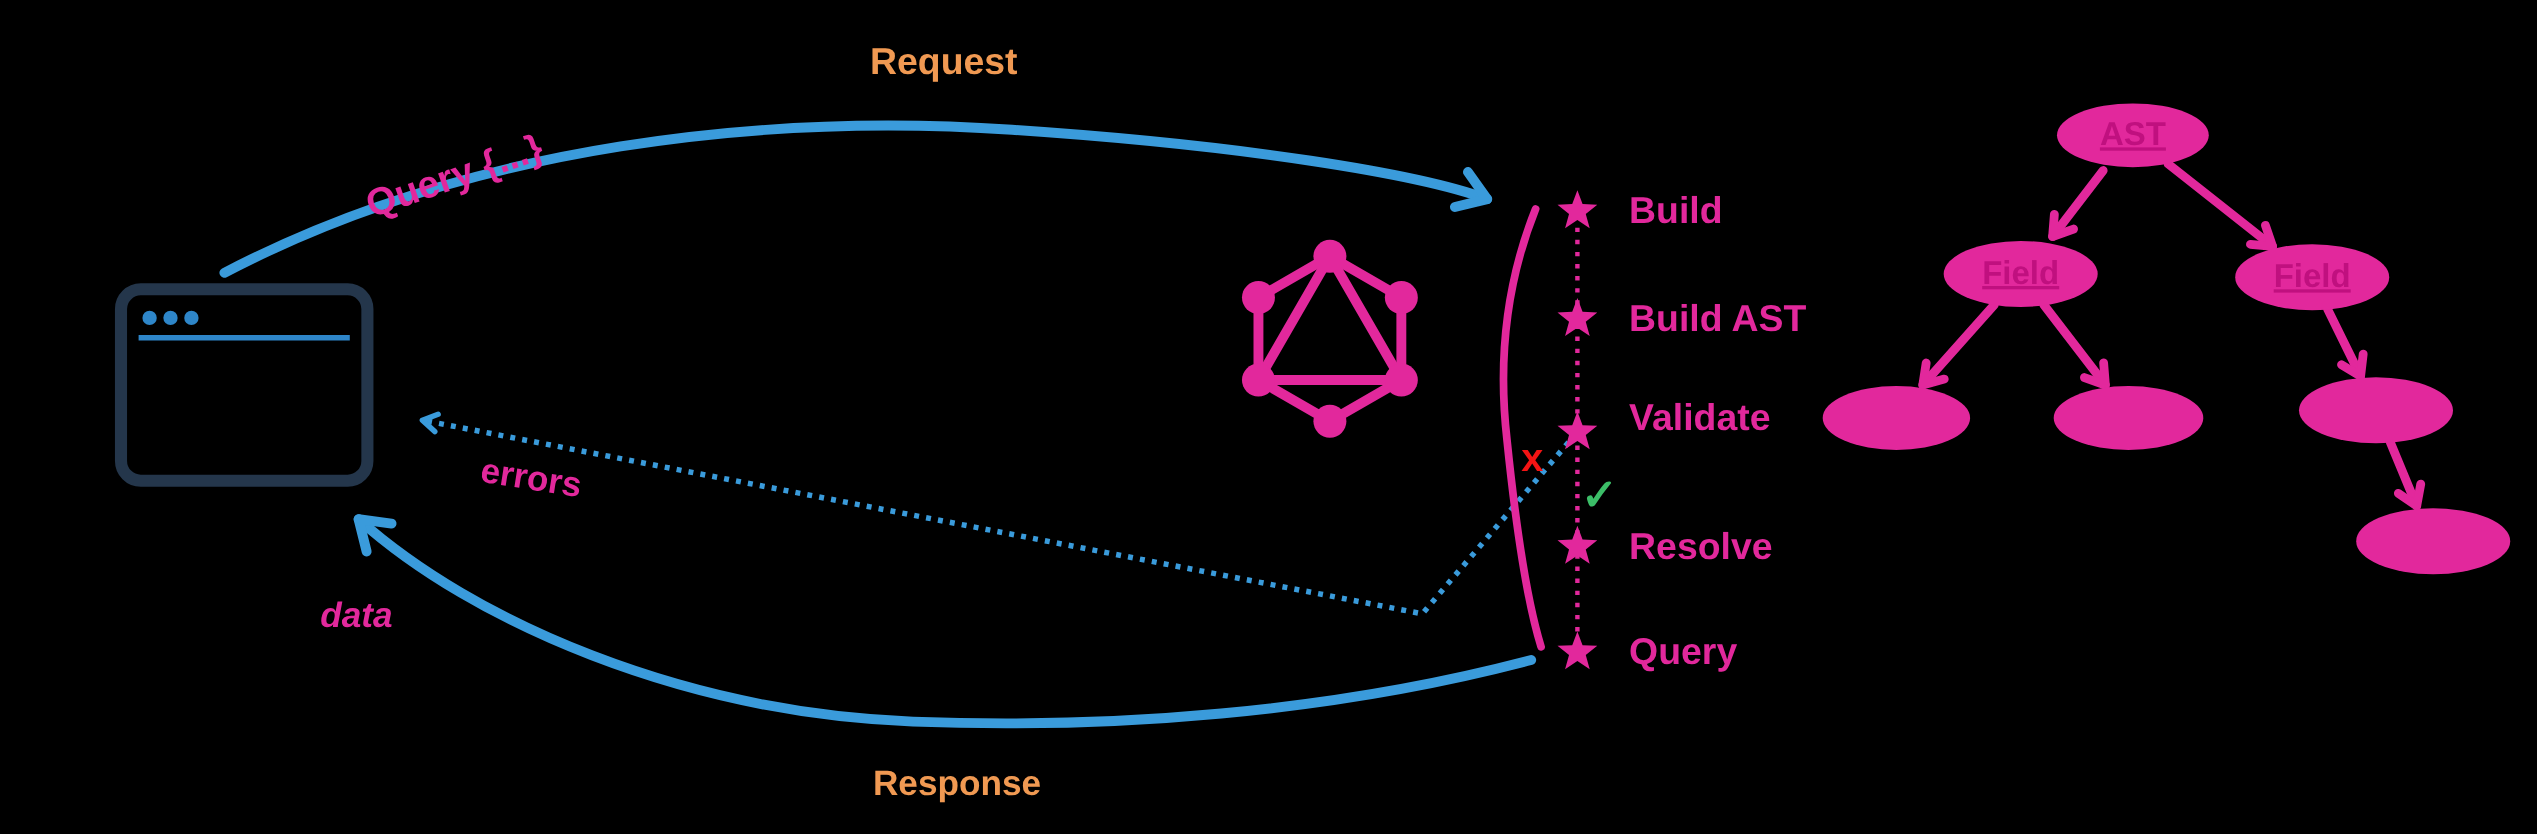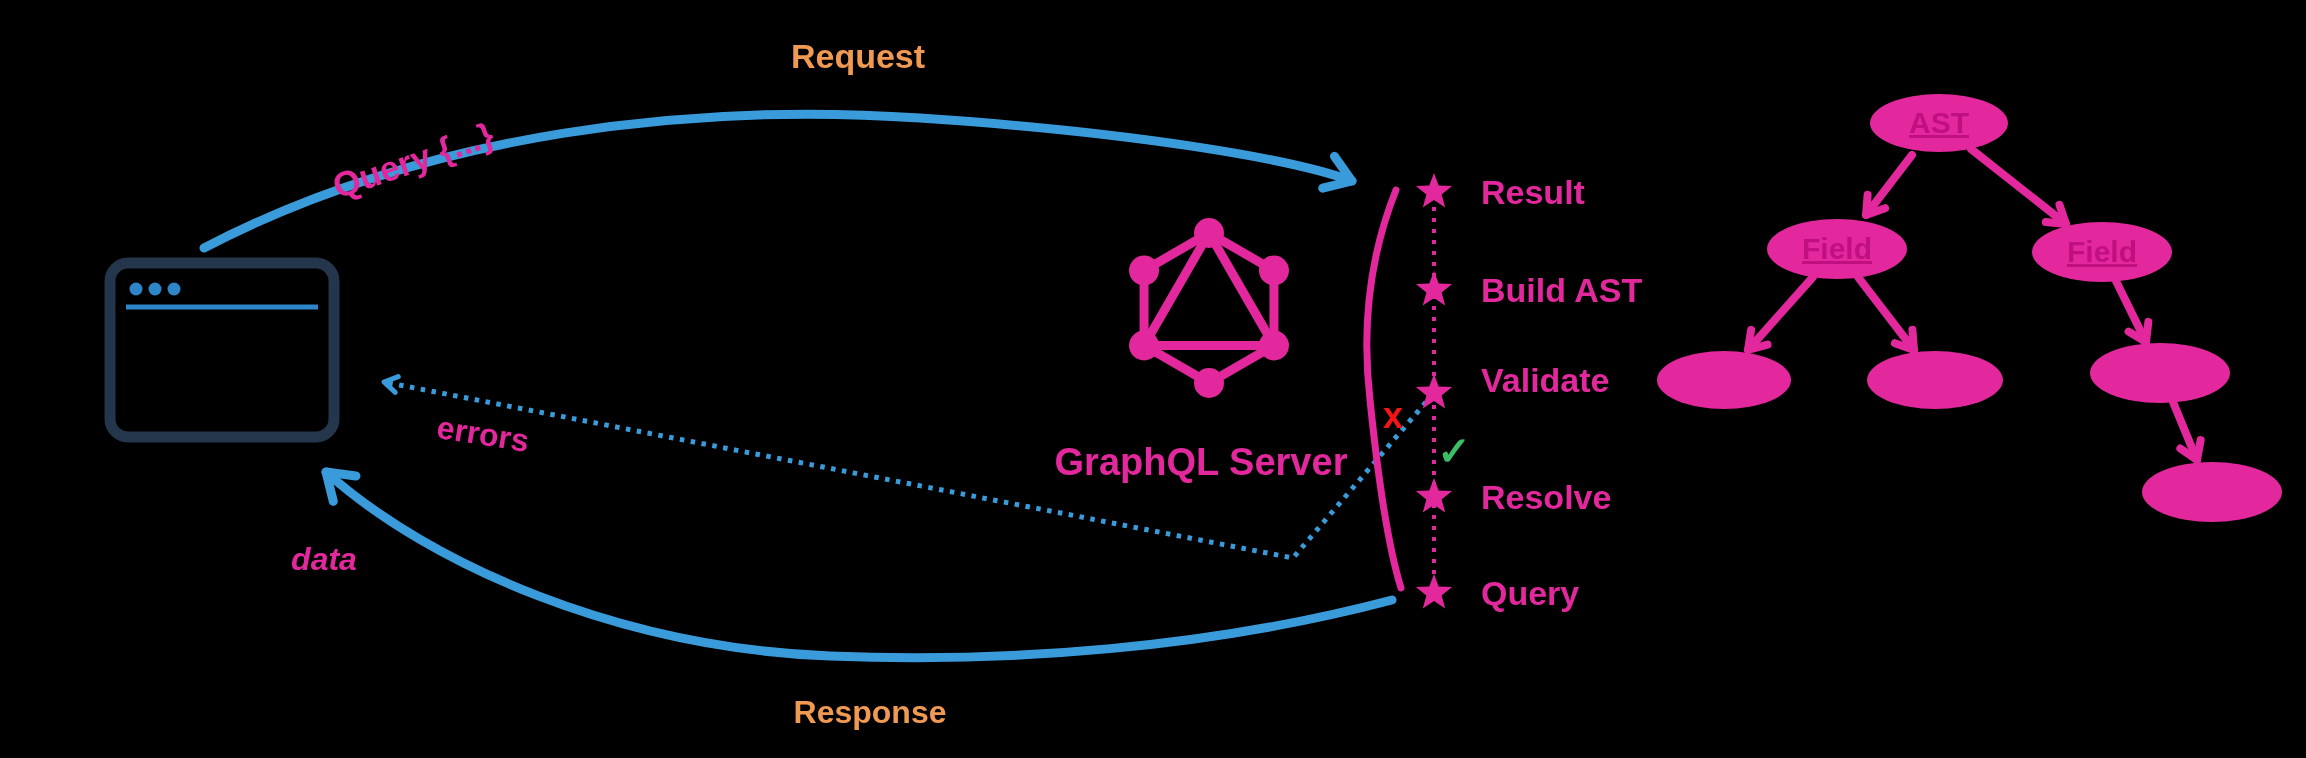--- a/index.html
+++ b/index.html
@@ -104,26 +104,25 @@
         <ellipse cx="1724" cy="380" rx="67" ry="29"></ellipse>
         <ellipse cx="1935" cy="380" rx="68" ry="29"></ellipse>
         <ellipse cx="2160" cy="373" rx="70" ry="30"></ellipse>
         <ellipse cx="2212" cy="492" rx="70" ry="30"></ellipse>
       </g>
     </g>
   </svg>
 
   <div class="lbl orange lbl-request">Request</div>
   <div class="lbl pink lbl-query">Query {...}</div>
-  <div class="lbl pink lbl-server">GraphQL Server</div>
   <div class="lbl pink lbl-errors">errors</div>
   <div class="lbl pink lbl-data">data</div>
   <div class="lbl orange lbl-response">Response</div>
 
-  <div class="step-lbl step-1">Result</div>
+  <div class="step-lbl step-1">Build</div>
   <div class="step-lbl step-2">Build AST</div>
   <div class="step-lbl step-3">Validate</div>
   <div class="step-lbl step-4">Resolve</div>
   <div class="step-lbl step-5">Query</div>
 
   <div class="lbl lbl-x">x</div>
   <div class="lbl lbl-check">✓</div>
 
   <div class="lbl node-lbl node-root">AST</div>
   <div class="lbl node-lbl node-fleft">Field</div>

